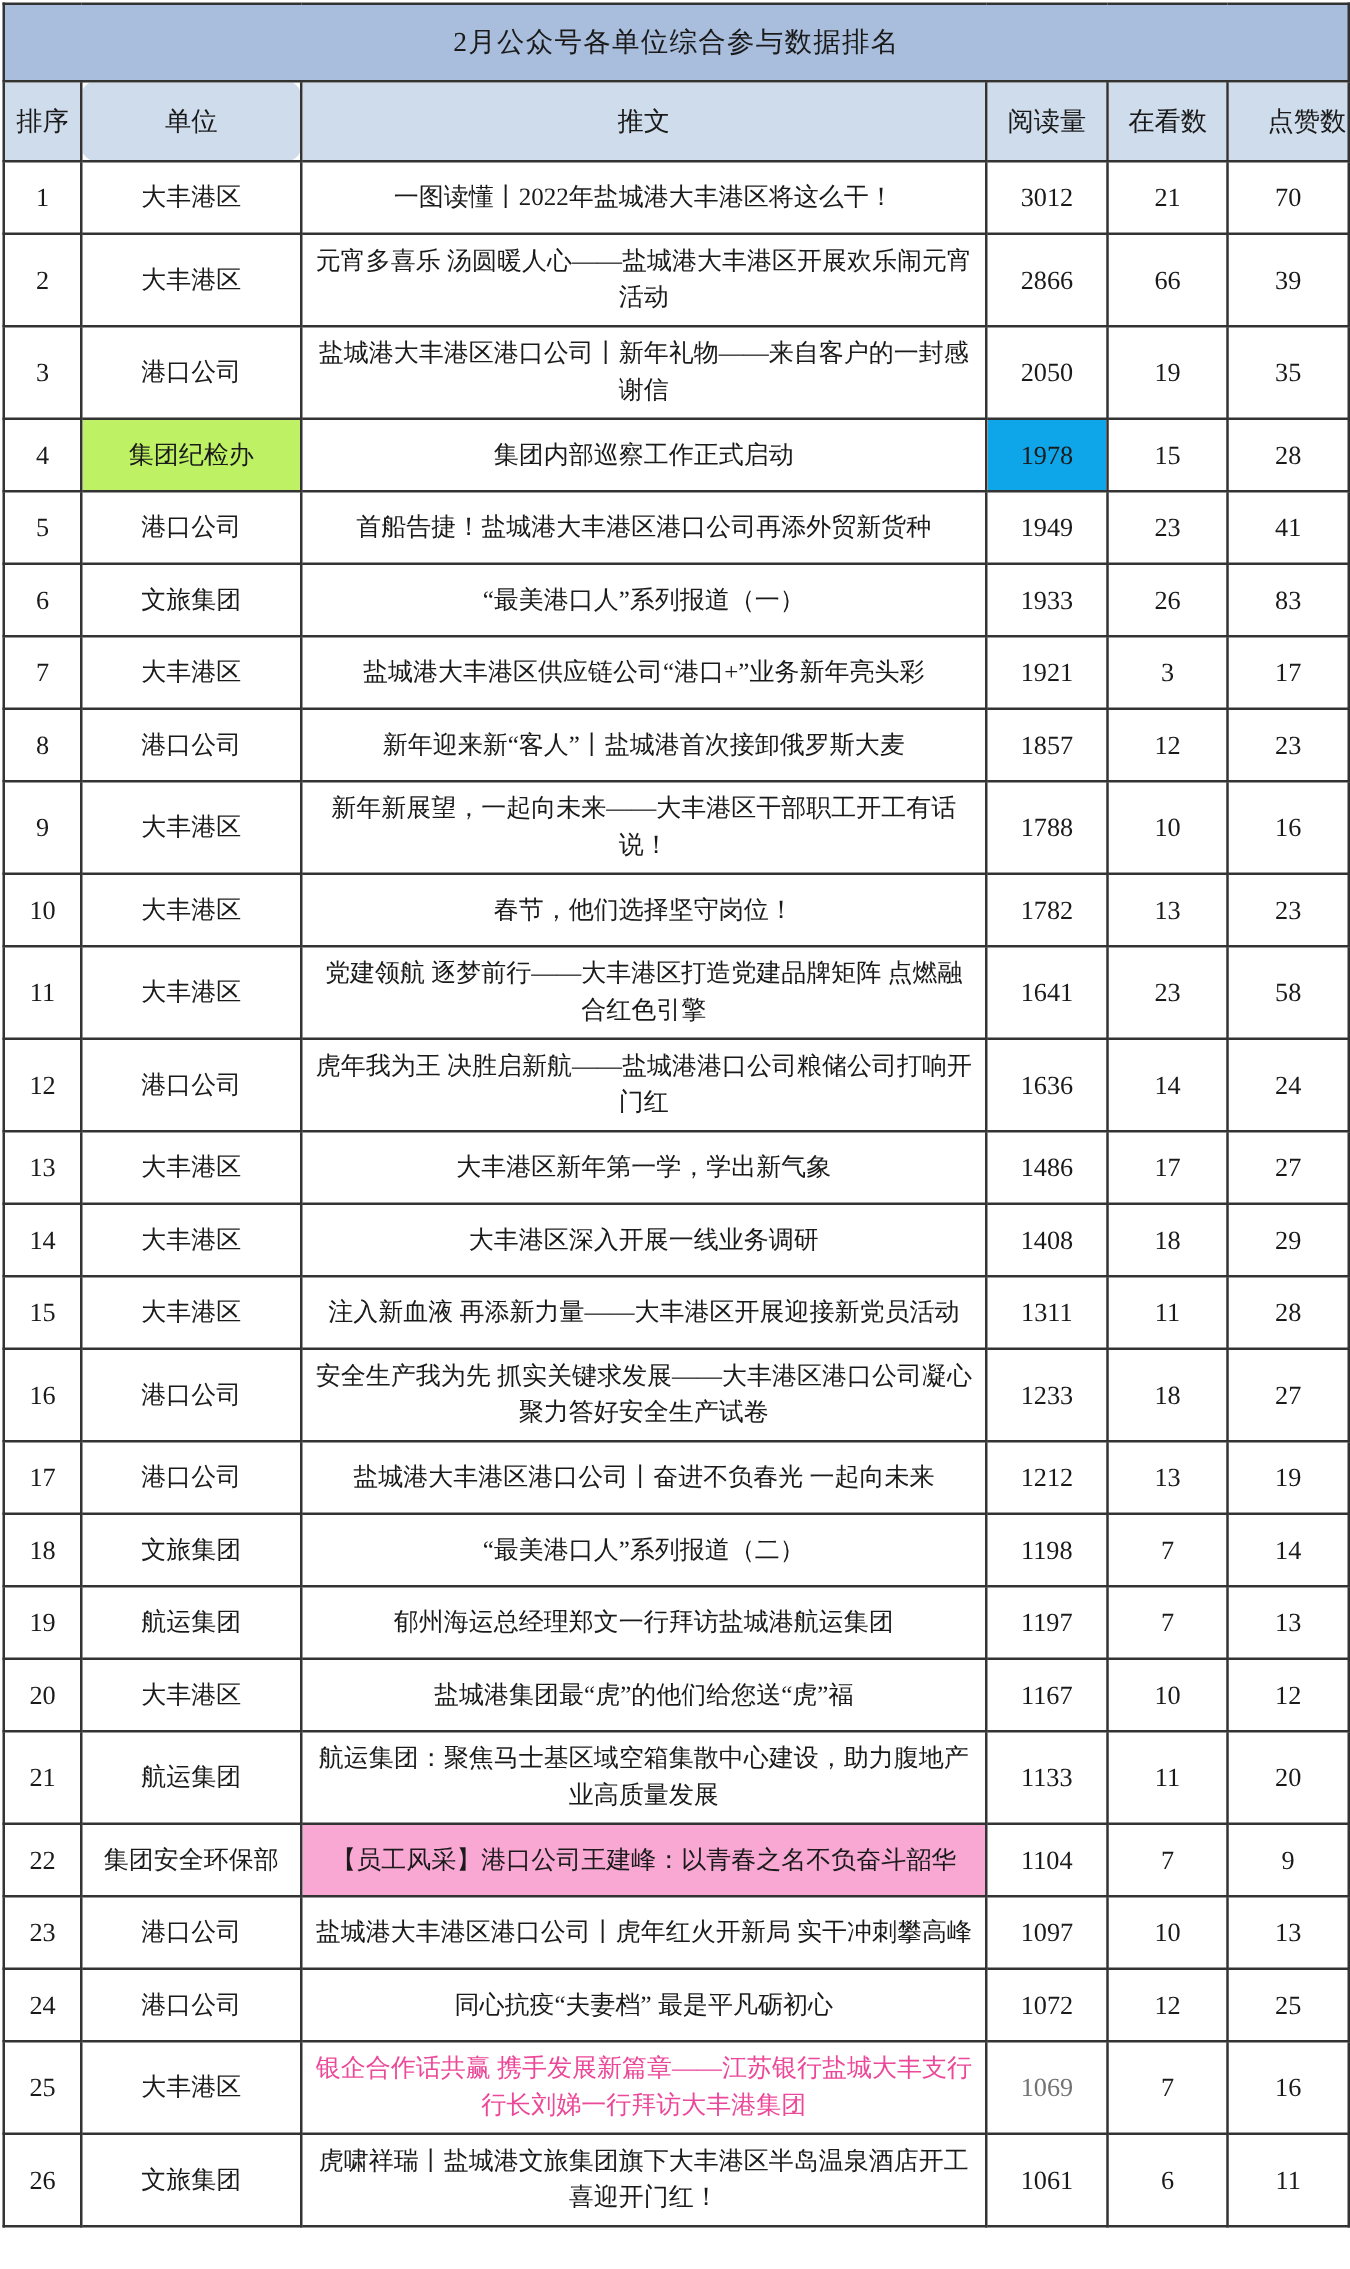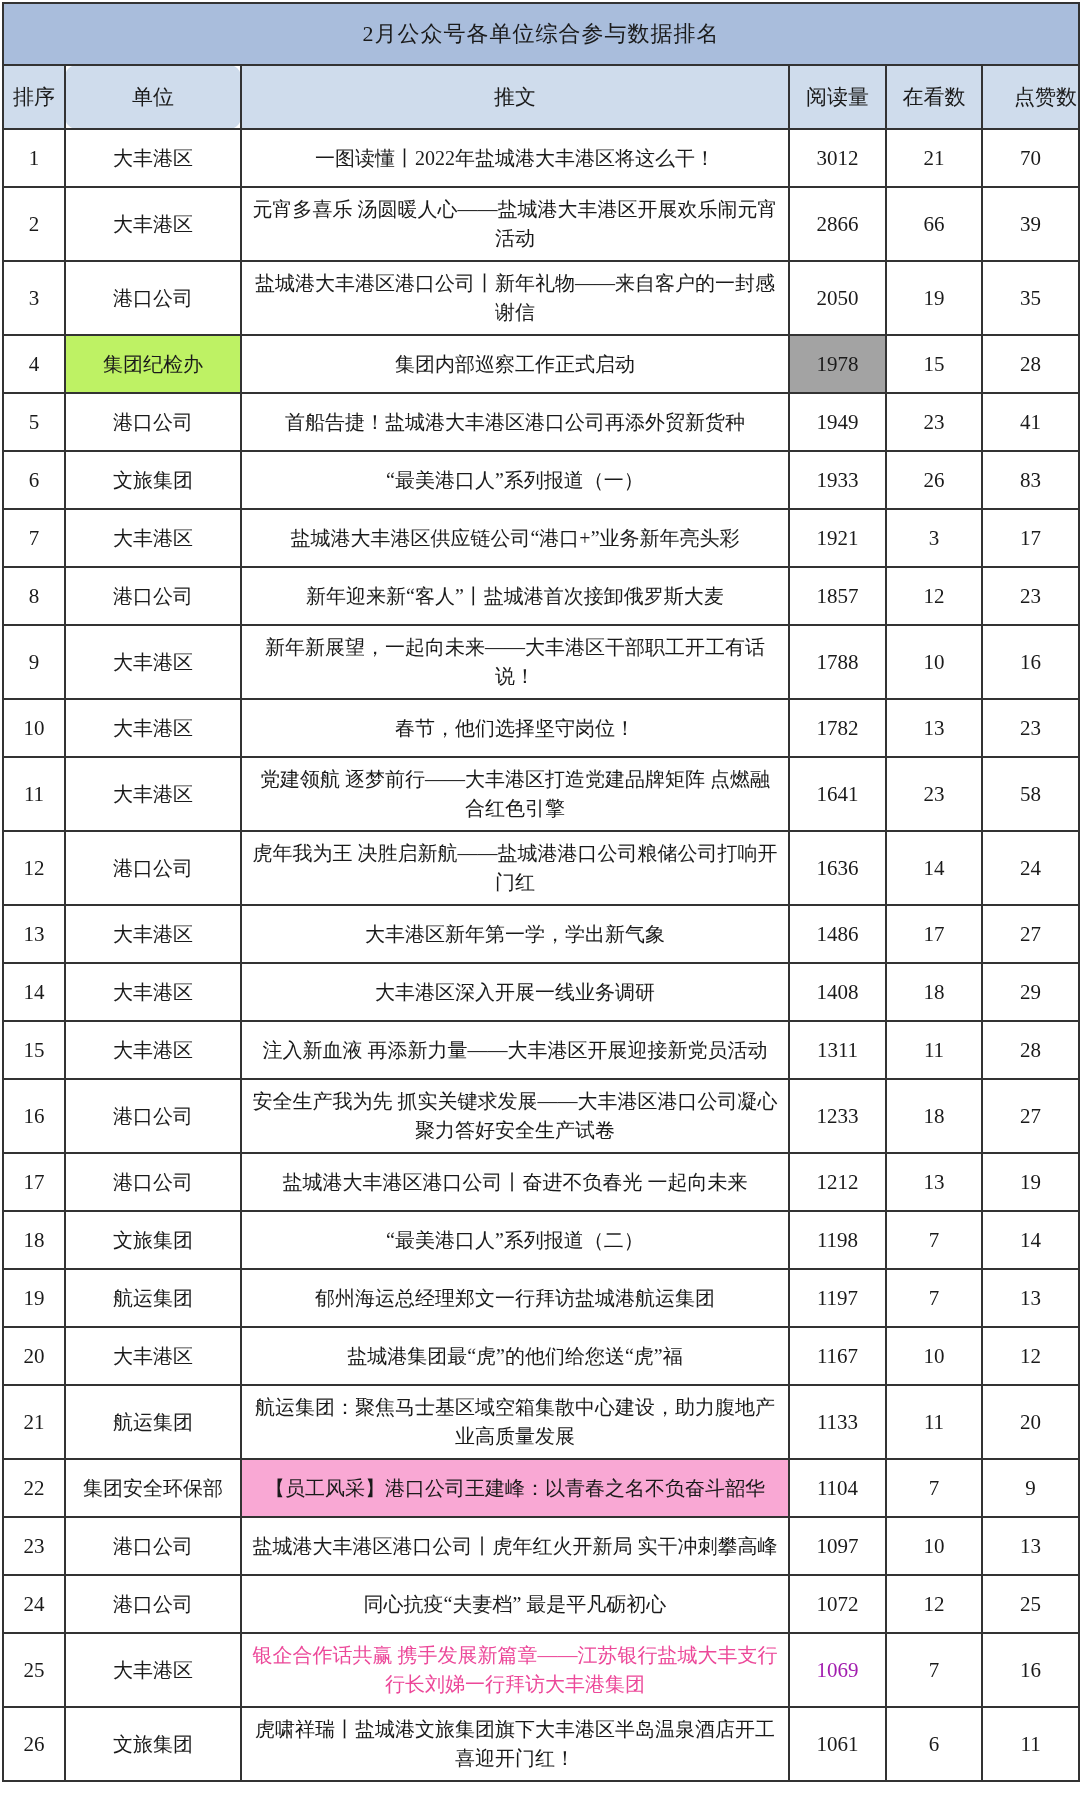--- a/index.html
+++ b/index.html
@@ -92,21 +92,21 @@
         <td class="col-unit" style="border-color: rgb(51, 51, 51); color: rgb(26, 26, 26); background: rgb(255, 255, 255);">港口公司</td>
         <td class="col-article" style="border-color: rgb(51, 51, 51); color: rgb(26, 26, 26); background: rgb(255, 255, 255);">盐城港大丰港区港口公司丨新年礼物——来自客户的一封感谢信</td>
         <td class="col-reads" style="border-color: rgb(51, 51, 51); color: rgb(26, 26, 26); background: rgb(255, 255, 255);">2050</td>
         <td class="col-watching" style="border-color: rgb(51, 51, 51); color: rgb(26, 26, 26); background: rgb(255, 255, 255);">19</td>
         <td class="col-likes" style="border-color: rgb(51, 51, 51); color: rgb(26, 26, 26); background: rgb(255, 255, 255);">35</td>
       </tr>
       <tr>
         <td class="col-rank" style="border-color: rgb(51, 51, 51); color: rgb(26, 26, 26); background: rgb(255, 255, 255);">4</td>
         <td class="col-unit" style="border-color: rgb(51, 51, 51); color: rgb(26, 26, 26); background: #bef264;">集团纪检办</td>
         <td class="col-article" style="border-color: rgb(51, 51, 51); color: rgb(26, 26, 26); background: rgb(255, 255, 255);">集团内部巡察工作正式启动</td>
-        <td class="col-reads" style="border-color: rgb(51, 51, 51); color: rgb(26, 26, 26); background: #a3a3a3;">1978</td>
+        <td class="col-reads" style="border-color: rgb(51, 51, 51); color: rgb(26, 26, 26); background: #0ea5e9;">1978</td>
         <td class="col-watching" style="border-color: rgb(51, 51, 51); color: rgb(26, 26, 26); background: rgb(255, 255, 255);">15</td>
         <td class="col-likes" style="border-color: rgb(51, 51, 51); color: rgb(26, 26, 26); background: rgb(255, 255, 255);">28</td>
       </tr>
       <tr>
         <td class="col-rank" style="border-color: rgb(51, 51, 51); color: rgb(26, 26, 26); background: rgb(255, 255, 255);">5</td>
         <td class="col-unit" style="border-color: rgb(51, 51, 51); color: rgb(26, 26, 26); background: rgb(255, 255, 255);">港口公司</td>
         <td class="col-article" style="border-color: rgb(51, 51, 51); color: rgb(26, 26, 26); background: rgb(255, 255, 255);">首船告捷！盐城港大丰港区港口公司再添外贸新货种</td>
         <td class="col-reads" style="border-color: rgb(51, 51, 51); color: rgb(26, 26, 26); background: rgb(255, 255, 255);">1949</td>
         <td class="col-watching" style="border-color: rgb(51, 51, 51); color: rgb(26, 26, 26); background: rgb(255, 255, 255);">23</td>
         <td class="col-likes" style="border-color: rgb(51, 51, 51); color: rgb(26, 26, 26); background: rgb(255, 255, 255);">41</td>
@@ -260,21 +260,21 @@
         <td class="col-unit" style="border-color: rgb(51, 51, 51); color: rgb(26, 26, 26); background: rgb(255, 255, 255);">港口公司</td>
         <td class="col-article" style="border-color: rgb(51, 51, 51); color: rgb(26, 26, 26); background: rgb(255, 255, 255);">同心抗疫“夫妻档” 最是平凡砺初心</td>
         <td class="col-reads" style="border-color: rgb(51, 51, 51); color: rgb(26, 26, 26); background: rgb(255, 255, 255);">1072</td>
         <td class="col-watching" style="border-color: rgb(51, 51, 51); color: rgb(26, 26, 26); background: rgb(255, 255, 255);">12</td>
         <td class="col-likes" style="border-color: rgb(51, 51, 51); color: rgb(26, 26, 26); background: rgb(255, 255, 255);">25</td>
       </tr>
       <tr>
         <td class="col-rank" style="border-color: rgb(51, 51, 51); color: rgb(26, 26, 26); background: rgb(255, 255, 255);">25</td>
         <td class="col-unit" style="border-color: rgb(51, 51, 51); color: rgb(26, 26, 26); background: rgb(255, 255, 255);">大丰港区</td>
         <td class="col-article" style="border-color: rgb(51, 51, 51); color: #ec4899; background: rgb(255, 255, 255);">银企合作话共赢 携手发展新篇章——江苏银行盐城大丰支行行长刘娣一行拜访大丰港集团</td>
-        <td class="col-reads" style="border-color: rgb(51, 51, 51); color: #a21caf; background: rgb(255, 255, 255);">1069</td>
+        <td class="col-reads" style="border-color: rgb(51, 51, 51); color: #737373; background: rgb(255, 255, 255);">1069</td>
         <td class="col-watching" style="border-color: rgb(51, 51, 51); color: rgb(26, 26, 26); background: rgb(255, 255, 255);">7</td>
         <td class="col-likes" style="border-color: rgb(51, 51, 51); color: rgb(26, 26, 26); background: rgb(255, 255, 255);">16</td>
       </tr>
       <tr>
         <td class="col-rank" style="border-color: rgb(51, 51, 51); color: rgb(26, 26, 26); background: rgb(255, 255, 255);">26</td>
         <td class="col-unit" style="border-color: rgb(51, 51, 51); color: rgb(26, 26, 26); background: rgb(255, 255, 255);">文旅集团</td>
         <td class="col-article" style="border-color: rgb(51, 51, 51); color: rgb(26, 26, 26); background: rgb(255, 255, 255);">虎啸祥瑞丨盐城港文旅集团旗下大丰港区半岛温泉酒店开工喜迎开门红！</td>
         <td class="col-reads" style="border-color: rgb(51, 51, 51); color: rgb(26, 26, 26); background: rgb(255, 255, 255);">1061</td>
         <td class="col-watching" style="border-color: rgb(51, 51, 51); color: rgb(26, 26, 26); background: rgb(255, 255, 255);">6</td>
         <td class="col-likes" style="border-color: rgb(51, 51, 51); color: rgb(26, 26, 26); background: rgb(255, 255, 255);">11</td>

